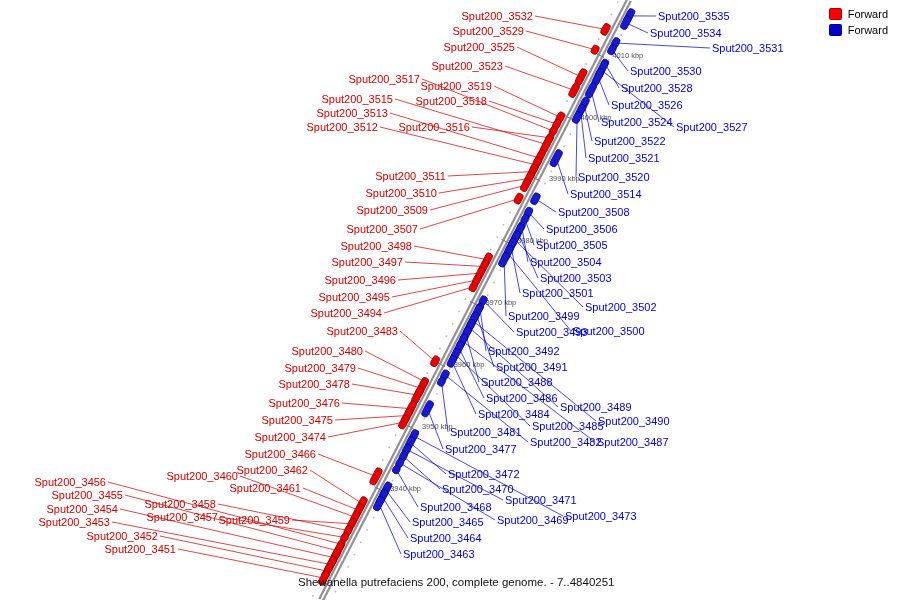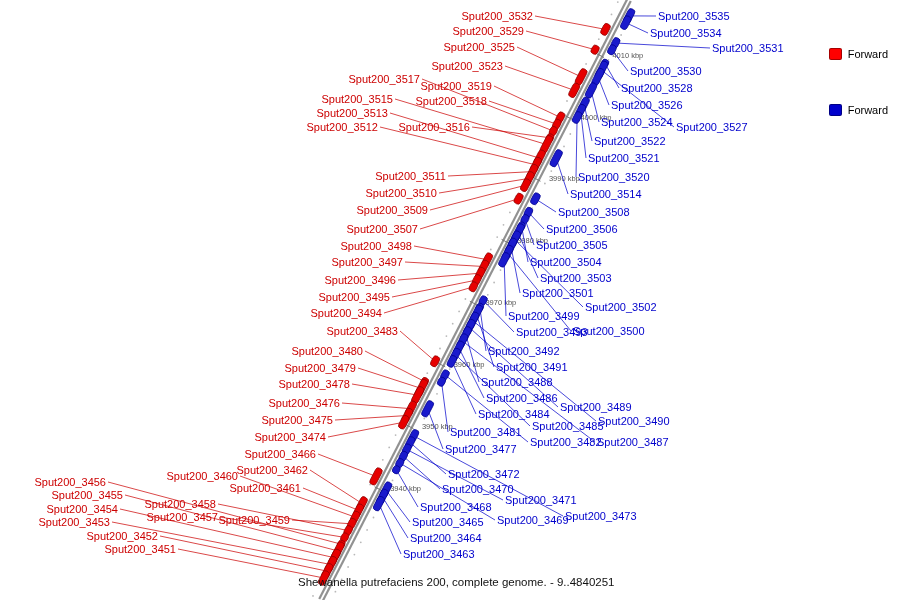--- a/index.html
+++ b/index.html
@@ -8,21 +8,21 @@
     background:#ffffff;
     font-family:"Liberation Sans", sans-serif;
   }
   #genome-svg{position:absolute;left:0;top:0;}
   #genome-svg text{font-family:"Liberation Sans", sans-serif;}
   .legend{
     position:absolute;top:8px;right:12px;
     display:flex;flex-direction:column;gap:4px;
     font-size:11px;color:#000;
   }
-  .legend-row{display:flex;align-items:center;gap:6px;margin-top:40px;}
+  .legend-row{display:flex;align-items:center;gap:6px;}
   .swatch{width:11px;height:10px;display:inline-block;border-radius:2px;border:1px solid rgba(0,0,0,.35);}
   .caption{
     position:absolute;left:298px;top:576px;
     font-size:11.5px;color:#111;white-space:nowrap;
   }
 </style>
 </head>
 <body>
 
 <svg id="genome-svg" width="900" height="600" viewBox="0 0 900 600">
@@ -397,13 +397,13 @@
   <div class="legend-row">
     <span class="swatch" style="background: rgb(255, 0, 0);"></span>
     <span class="legend-label">Forward</span>
   </div>
   <div class="legend-row">
     <span class="swatch" style="background: rgb(0, 0, 204);"></span>
     <span class="legend-label">Forward</span>
   </div>
 </div>
 
-<div class="caption">Shewanella putrefaciens 200, complete genome. - 9..4840251</div>
+<div class="caption">Shewanella putrefaciens 200, complete genome. - 7..4840251</div>
 
 </body></html>

